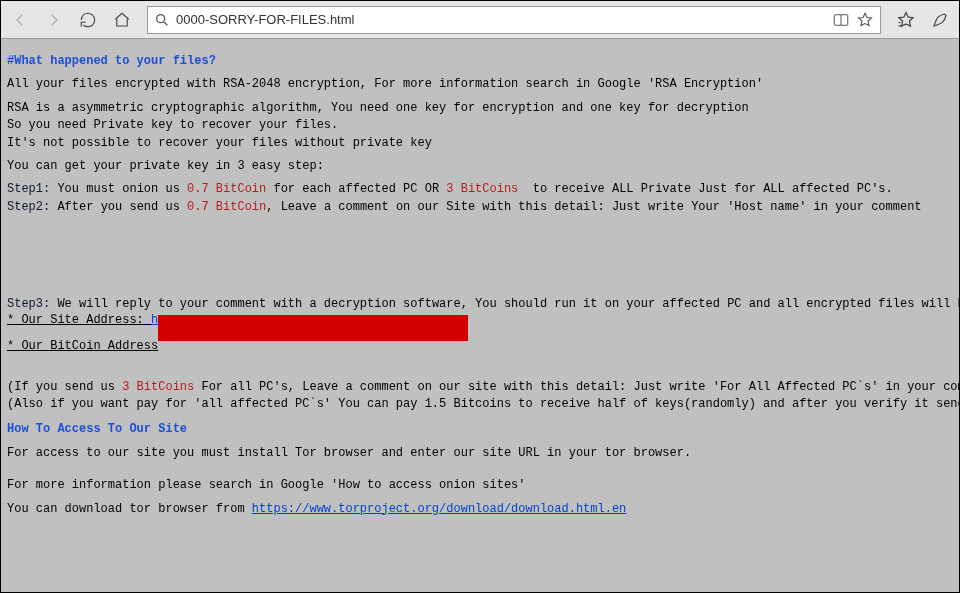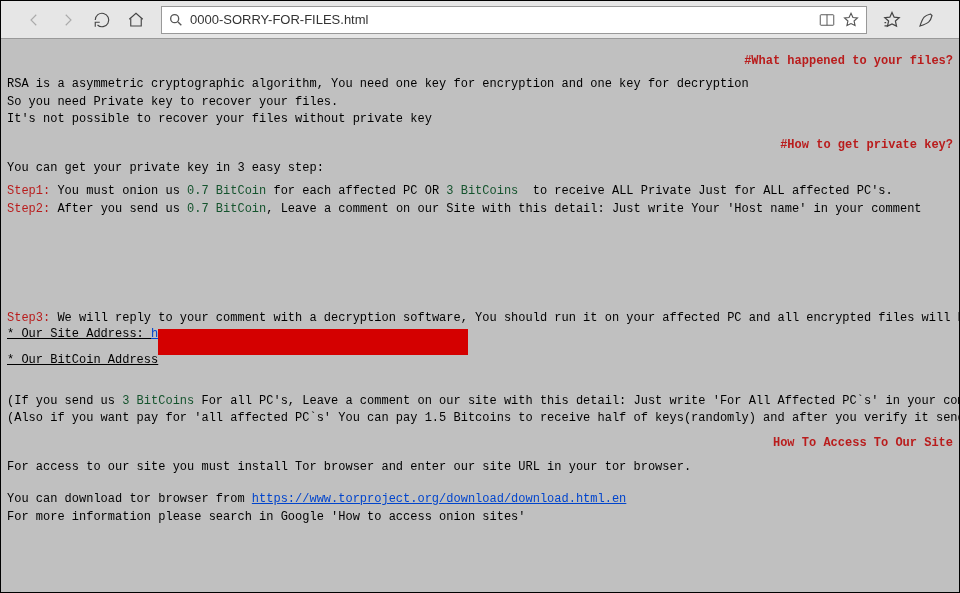--- a/index.html
+++ b/index.html
@@ -12,21 +12,21 @@
     color: #000;
     overflow: hidden;
     border: 1px solid #000;
   }
   .toolbar {
     height: 38px;
     background: #e6e6e6;
     border-bottom: 1px solid #999;
     display: flex;
     align-items: center;
-    padding: 0 18px;
+    padding: 0 4px;
     gap: 4px;
   }
   .tool-btn {
     width: 30px;
     height: 30px;
     display: flex;
     align-items: center;
     justify-content: center;
     font-family: Arial, sans-serif;
     color: #444;
@@ -62,28 +62,28 @@
     align-items: center;
     gap: 6px;
     color: #555;
   }
   .content {
     padding: 6px 6px 6px 6px;
     line-height: 1.45;
     font-size: 12px;
   }
   .red-heading {
-    color: #b91c1c;
+    color: #1d4ed8;
     font-weight: bold;
-    text-align: right;
+    text-align: left;
     margin: 8px 0 6px 0;
   }
   .para { margin-bottom: 6px; white-space: pre; }
-  .step-label { color: #b91c1c; }
-  .bitcoin-amt { color: #14532d; }
+  .step-label { color: #0f172a; }
+  .bitcoin-amt { color: #b91c1c; }
   .red-block {
     display: inline-block;
     background: #d40000;
     height: 14px;
     vertical-align: middle;
   }
   .red-block.host { width: 100px; }
   .red-block.addr { width: 310px; height: 26px; vertical-align: top; }
   .link { color: #0044cc; text-decoration: underline; }
   .gap { height: 80px; }
@@ -141,46 +141,46 @@
     <svg width="18" height="18" viewBox="0 0 24 24" fill="none" stroke="currentColor" stroke-width="1.5">
         <path d="M4 20c4-12 6-14 14-16l2 2c-2 8-4 10-16 14z"></path>
       </svg>
   </div>
 </div>
 
 <div class="content">
 
   <div class="red-heading">#What happened to your files?</div>
 
+  <div class="para">All your files encrypted with RSA-2048 encryption, For more information search in Google 'RSA Encryption'</div>
 
 
   <div class="para"><span>RSA is a asymmetric cryptographic algorithm, You need one key for encryption and one key for decryption</span>
 <span>So you need Private key to recover your files.</span>
 <span>It's not possible to recover your files without private key</span></div>
 
-  <div class="red-heading">#How to get private key?</div>
 
   <div class="para">You can get your private key in 3 easy step:</div>
 
   <div class="para" style="margin-bottom:0"><span class="step-label">Step1:</span><span> You must onion us </span><span class="bitcoin-amt">0.7 BitCoin</span><span> for each affected PC OR </span><span class="bitcoin-amt">3 BitCoins</span><span>  to receive ALL Private Just for ALL affected PC's.</span></div>
 
-  <div class="para" style="margin-bottom:12px"><span class="step-label">Step2:</span><span> After you send us </span><span class="bitcoin-amt">0.7 BitCoin</span><span>, Leave a comment on our Site with this detail: Just write Your 'Host name' in your comment</span></div>
+  <div class="para" style="margin-bottom:0"><span class="step-label">Step2:</span><span> After you send us </span><span class="bitcoin-amt">0.7 BitCoin</span><span>, Leave a comment on our Site with this detail: Just write Your 'Host name' in your comment</span></div>
 
 
   <div class="gap"></div>
 
   <div class="para" style="margin-bottom:0"><span class="step-label">Step3:</span><span> We will reply to your comment with a decryption software, You should run it on your affected PC and all encrypted files will be recovered</span></div>
 
   <div style="white-space:pre; line-height:1.1;text-decoration:underline;"><span>* Our Site Address: </span><span class="link">h</span><span class="red-block addr" style="position:relative; top:1px;"></span>
 <span>* Our BitCoin Address</span></div>
 
   <div class="small-gap"></div>
 
   <div class="para" style="margin-bottom:0"><span>(If you send us </span><span class="bitcoin-amt">3 BitCoins</span><span> For all PC's, Leave a comment on our site with this detail: Just write 'For All Affected PC`s' in your comment)</span></div>
   <div class="para">(Also if you want pay for 'all affected PC`s' You can pay 1.5 Bitcoins to receive half of keys(randomly) and after you verify it send 2nd half to receive</div>
 
   <div class="red-heading">How To Access To Our Site</div>
 
   <div class="para" style="margin-bottom:15px">For access to our site you must install Tor browser and enter our site URL in your tor browser.</div>
+  <div class="para">For more information please search in Google 'How to access onion sites'</div>
   <div class="para" style="margin-bottom:0"><span>You can download tor browser from </span><span class="link">https://www.torproject.org/download/download.html.en</span></div>
-  <div class="para">For more information please search in Google 'How to access onion sites'</div>
 
 </div>
 
 </body></html>

